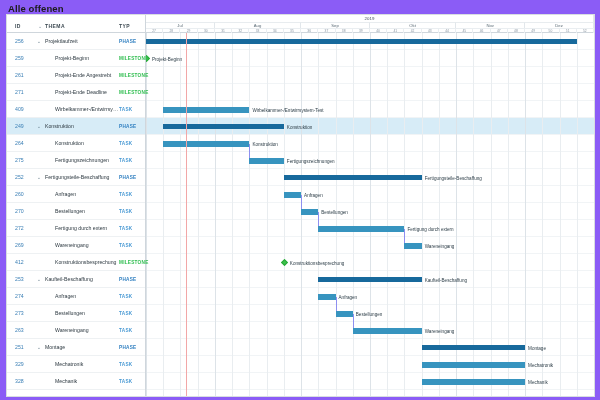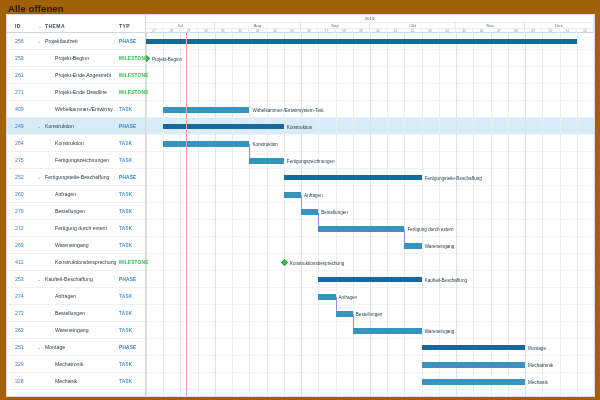--- a/index.html
+++ b/index.html
@@ -2,21 +2,21 @@
 <html><head>
 <meta charset="utf-8">
 <style>
   * { box-sizing: border-box; margin: 0; padding: 0; }
   html, body {
     width: 600px; height: 400px;
     background: #ffffff;
     font-family: "Liberation Sans", sans-serif;
     overflow: hidden;
   }
-  #app { position: relative; width: 600px; height: 400px; background: #a16207; padding-left: 6px; }
+  #app { position: relative; width: 600px; height: 400px; background: #8b5cf6; padding-left: 6px; }
 
   
   .page-title {
     position: absolute; left: 8px; top: 3px;
     font-size: 9.5px; font-weight: bold; color: #1b1b1b;
     letter-spacing: .1px;
   }
 
   
   .grid-wrap {

